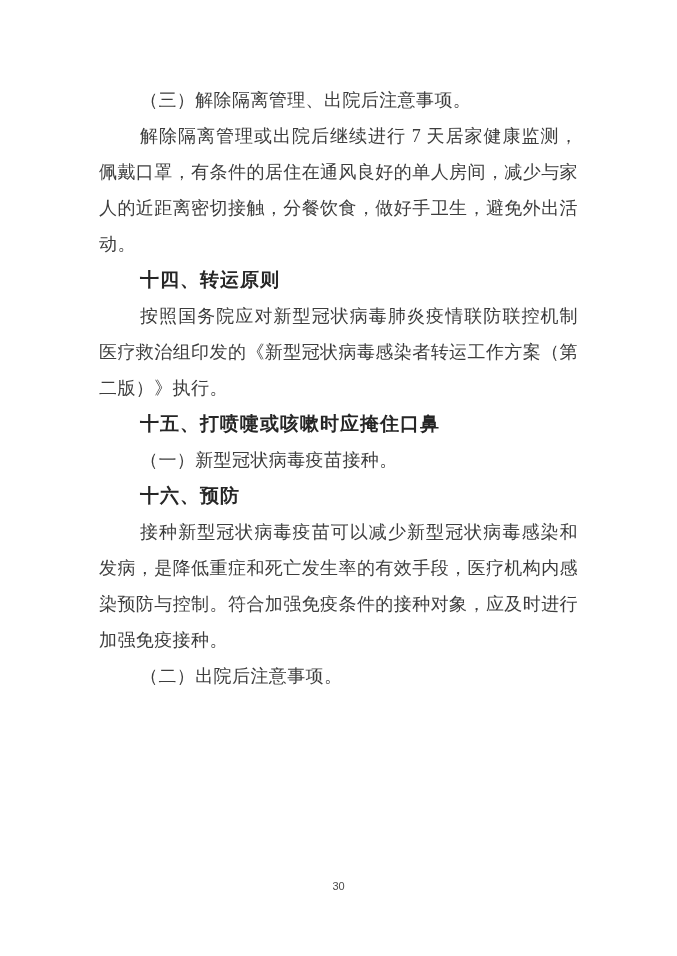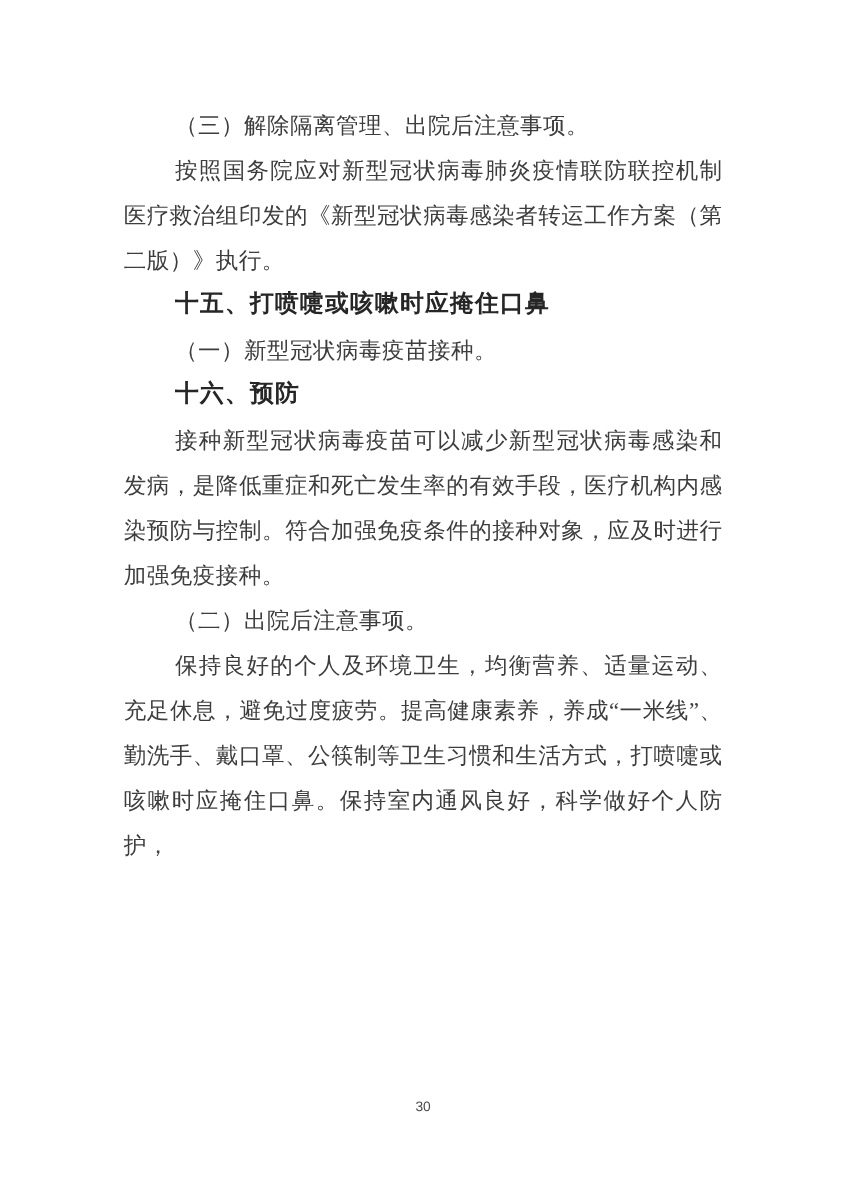--- a/index.html
+++ b/index.html
@@ -51,22 +51,23 @@
     color: #4a4a4a;
     font-family: "Liberation Sans", "DejaVu Sans", sans-serif;
   }
 </style>
 </head>
 <body>
 
 <div class="page">
   <div class="doc-content">
       <p class="block block-subheading">（三）解除隔离管理、出院后注意事项。</p>
+      <p class="block block-paragraph">解除隔离管理或出院后继续进行 7 天居家健康监测，佩戴口罩，有条件的居住在通风良好的单人房间，减少与家人的近距离密切接触，分餐饮食，做好手卫生，避免外出活动。</p>
+      <p class="block block-heading">十四、转运原则</p>
       <p class="block block-paragraph">按照国务院应对新型冠状病毒肺炎疫情联防联控机制医疗救治组印发的《新型冠状病毒感染者转运工作方案（第二版）》执行。</p>
       <p class="block block-heading">十五、打喷嚏或咳嗽时应掩住口鼻</p>
       <p class="block block-subheading">（一）新型冠状病毒疫苗接种。</p>
       <p class="block block-heading">十六、预防</p>
       <p class="block block-paragraph">接种新型冠状病毒疫苗可以减少新型冠状病毒感染和发病，是降低重症和死亡发生率的有效手段，医疗机构内感染预防与控制。符合加强免疫条件的接种对象，应及时进行加强免疫接种。</p>
       <p class="block block-subheading">（二）出院后注意事项。</p>
-      <p class="block block-paragraph">保持良好的个人及环境卫生，均衡营养、适量运动、充足休息，避免过度疲劳。提高健康素养，养成“一米线”、勤洗手、戴口罩、公筷制等卫生习惯和生活方式，打喷嚏或咳嗽时应掩住口鼻。保持室内通风良好，科学做好个人防护，</p>
     </div>
   <div class="page-number">30</div>
 </div>
 
 </body></html>

